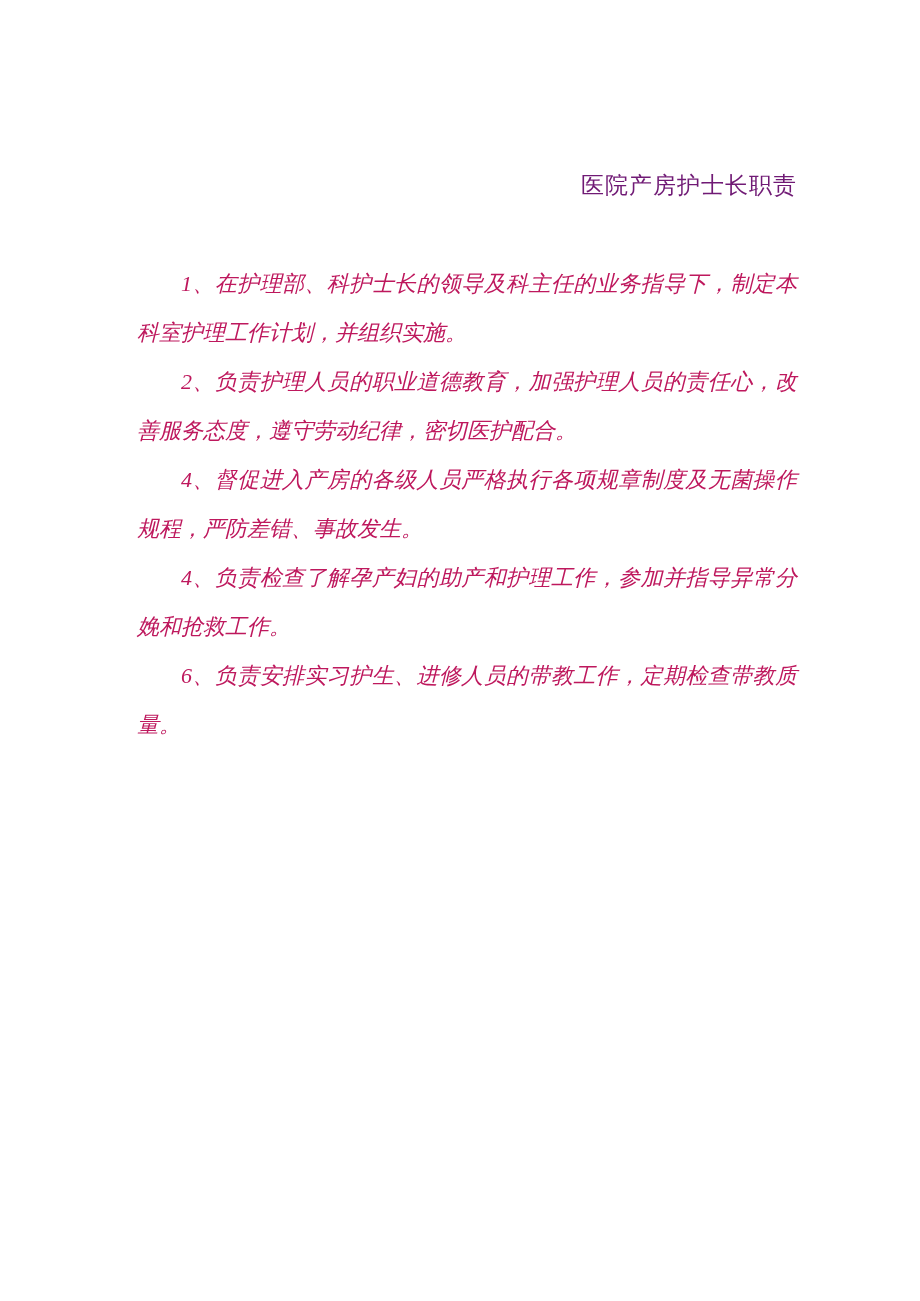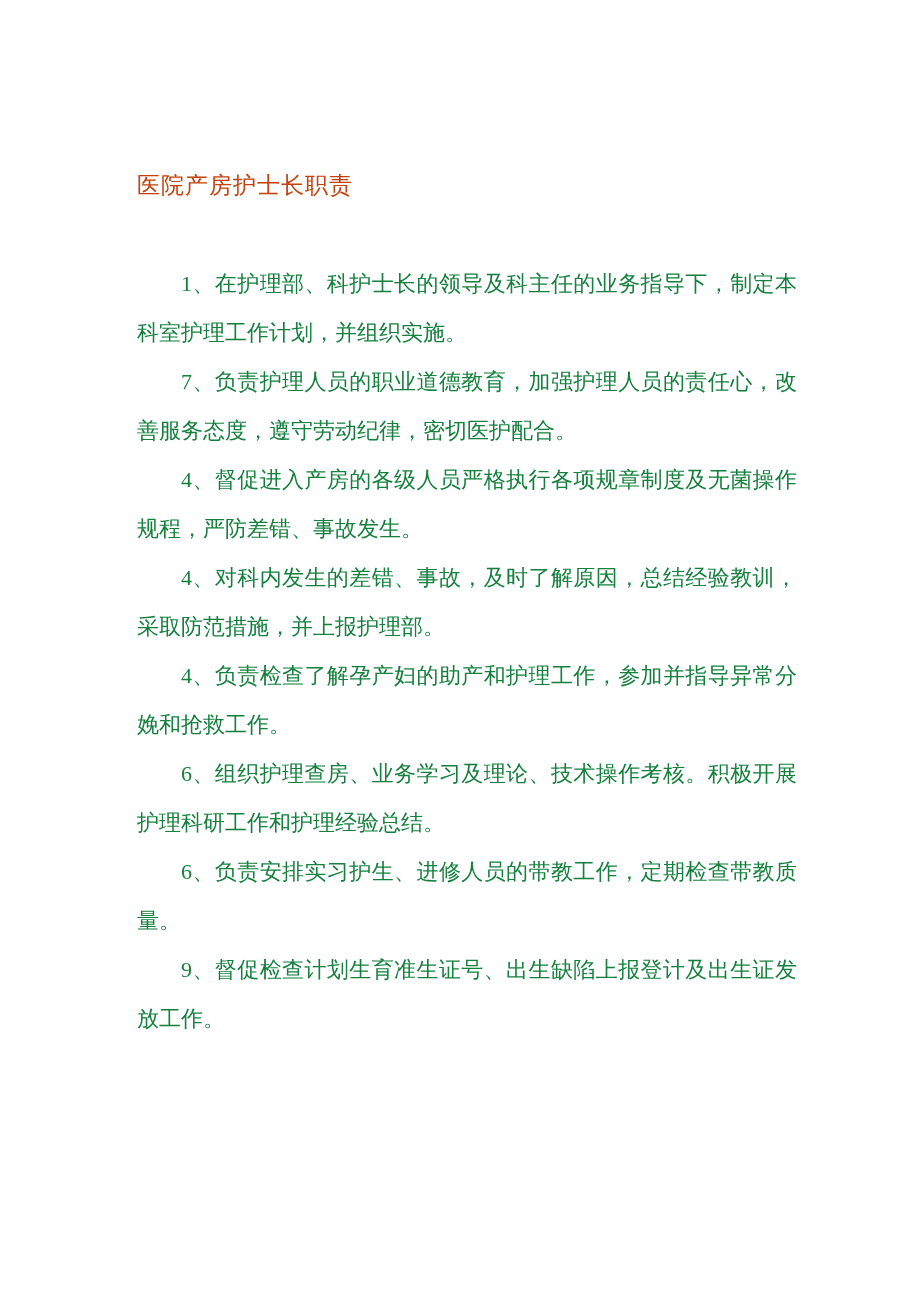--- a/index.html
+++ b/index.html
@@ -18,44 +18,42 @@
   }
   .content {
     position: absolute;
     left: 137px;
     top: 161px;
     width: 660px;
   }
   .doc-title {
     font-size: 23px;
     font-weight: normal;
-    text-align: left;
+    text-align: right;
     line-height: 49px;
     margin: 0 0 49px 0;
     letter-spacing: 1px;
-    color: #c2410c;
+    color: #701a75;
   }
   .doc-paragraph {
     font-size: 22px;
     line-height: 49px;
     text-align: justify;
     text-justify: inter-ideograph;
     text-indent: 2em;
     margin: 0;
-    color: #15803d;
+    color: #be185d;
+    font-style: italic;
   }
 </style>
 </head>
 <body>
 
 <div class="page">
   <div class="content">
     <h1 class="doc-title">医院产房护士长职责</h1>
     <p class="doc-paragraph">1、在护理部、科护士长的领导及科主任的业务指导下，制定本科室护理工作计划，并组织实施。</p>
-    <p class="doc-paragraph">7、负责护理人员的职业道德教育，加强护理人员的责任心，改善服务态度，遵守劳动纪律，密切医护配合。</p>
+    <p class="doc-paragraph">2、负责护理人员的职业道德教育，加强护理人员的责任心，改善服务态度，遵守劳动纪律，密切医护配合。</p>
     <p class="doc-paragraph">4、督促进入产房的各级人员严格执行各项规章制度及无菌操作规程，严防差错、事故发生。</p>
-    <p class="doc-paragraph">4、对科内发生的差错、事故，及时了解原因，总结经验教训，采取防范措施，并上报护理部。</p>
     <p class="doc-paragraph">4、负责检查了解孕产妇的助产和护理工作，参加并指导异常分娩和抢救工作。</p>
-    <p class="doc-paragraph">6、组织护理查房、业务学习及理论、技术操作考核。积极开展护理科研工作和护理经验总结。</p>
     <p class="doc-paragraph">6、负责安排实习护生、进修人员的带教工作，定期检查带教质量。</p>
-    <p class="doc-paragraph">9、督促检查计划生育准生证号、出生缺陷上报登计及出生证发放工作。</p>
   </div>
 </div>
 
 </body></html>

